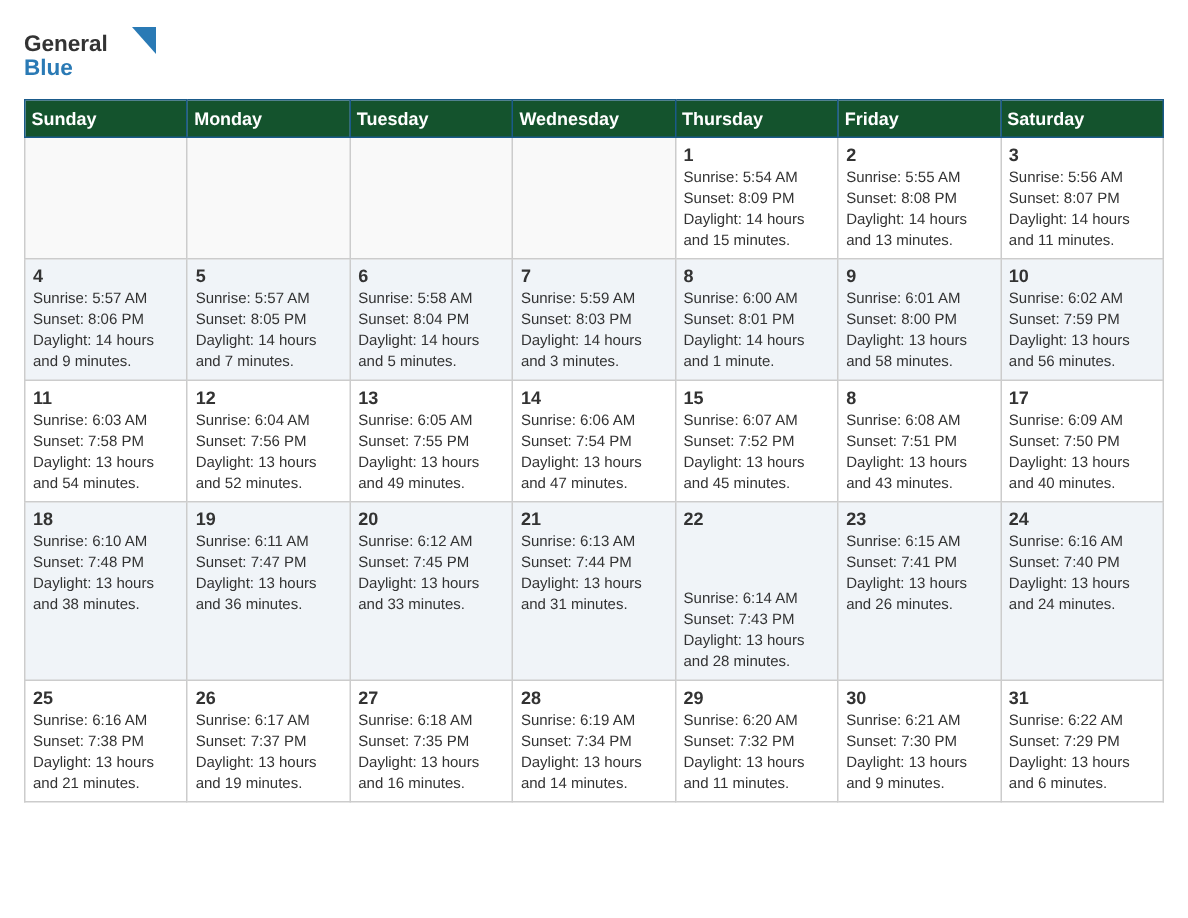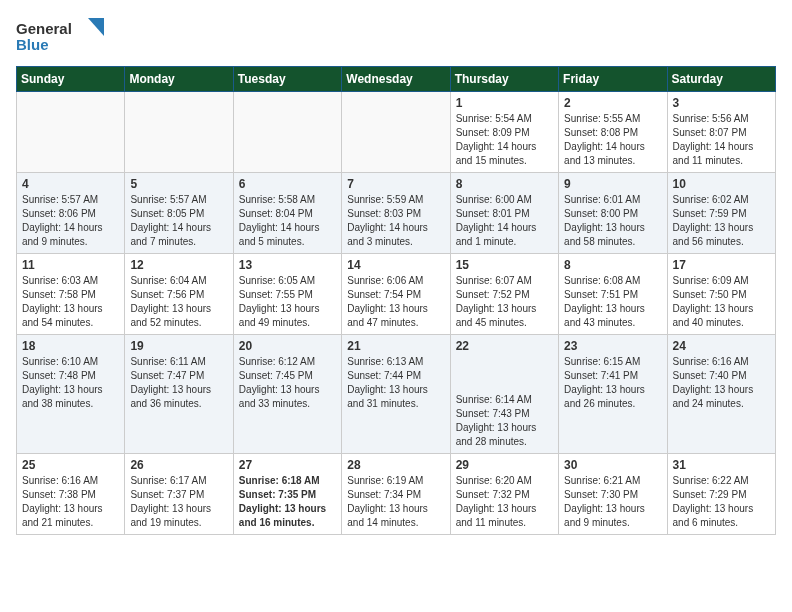--- a/index.html
+++ b/index.html
@@ -305,21 +305,21 @@
         </td>
         <td>
           <span class="day-num">26</span>
           <div class="day-info" style="white-space: pre-line;">Sunrise: 6:17 AM
 Sunset: 7:37 PM
 Daylight: 13 hours
 and 19 minutes.</div>
         </td>
         <td>
           <span class="day-num">27</span>
-          <div class="day-info" style="white-space: pre-line; font-weight: bold;">Sunrise: 6:18 AM
+          <div class="day-info" style="white-space: pre-line;">Sunrise: 6:18 AM
 Sunset: 7:35 PM
 Daylight: 13 hours
 and 16 minutes.</div>
         </td>
         <td>
           <span class="day-num">28</span>
           <div class="day-info" style="white-space: pre-line;">Sunrise: 6:19 AM
 Sunset: 7:34 PM
 Daylight: 13 hours
 and 14 minutes.</div>

